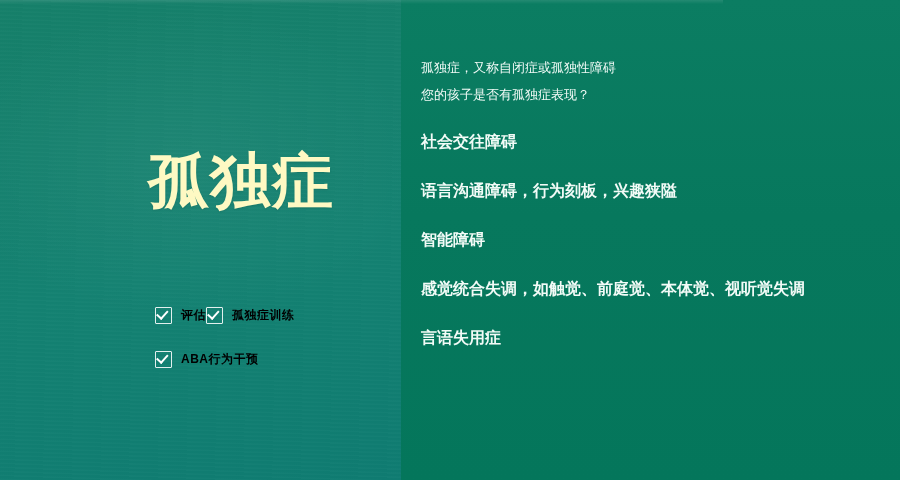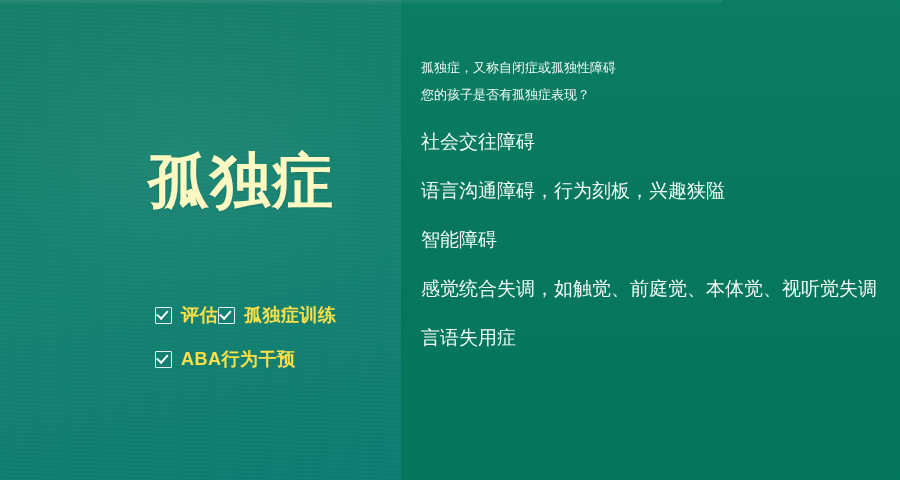--- a/index.html
+++ b/index.html
@@ -120,22 +120,22 @@
     position: absolute;
     left: 3.4px;
     top: 0.8px;
     width: 4.6px;
     height: 8.6px;
     border-right: 2.1px solid #ffffff;
     border-bottom: 2.1px solid #ffffff;
     transform: rotate(42deg);
   }
   .feature-label {
-    color: #fde047;
-    font-size: 18px;
+    color: #000000;
+    font-size: 12px;
     font-weight: 700;
     letter-spacing: .5px;
   }
 
   
   .copy {
     position: absolute;
     left: 421px;
     top: 54px;
     width: 465px;
@@ -143,23 +143,23 @@
   .copy-intro {
     color: #f2fbf7;
     font-size: 13px;
     line-height: 27px;
     font-weight: 400;
     margin-bottom: 22px;
     white-space: nowrap;
   }
   .copy-line {
     color: #f2fbf7;
-    font-size: 19px;
+    font-size: 16px;
     line-height: 24px;
-    font-weight: 400;
+    font-weight: 700;
     margin-bottom: 25px;
     white-space: nowrap;
   }
   .copy-line:last-child { margin-bottom: 8px; }
 </style>
 </head>
 <body>
 
 <div class="banner">
 

